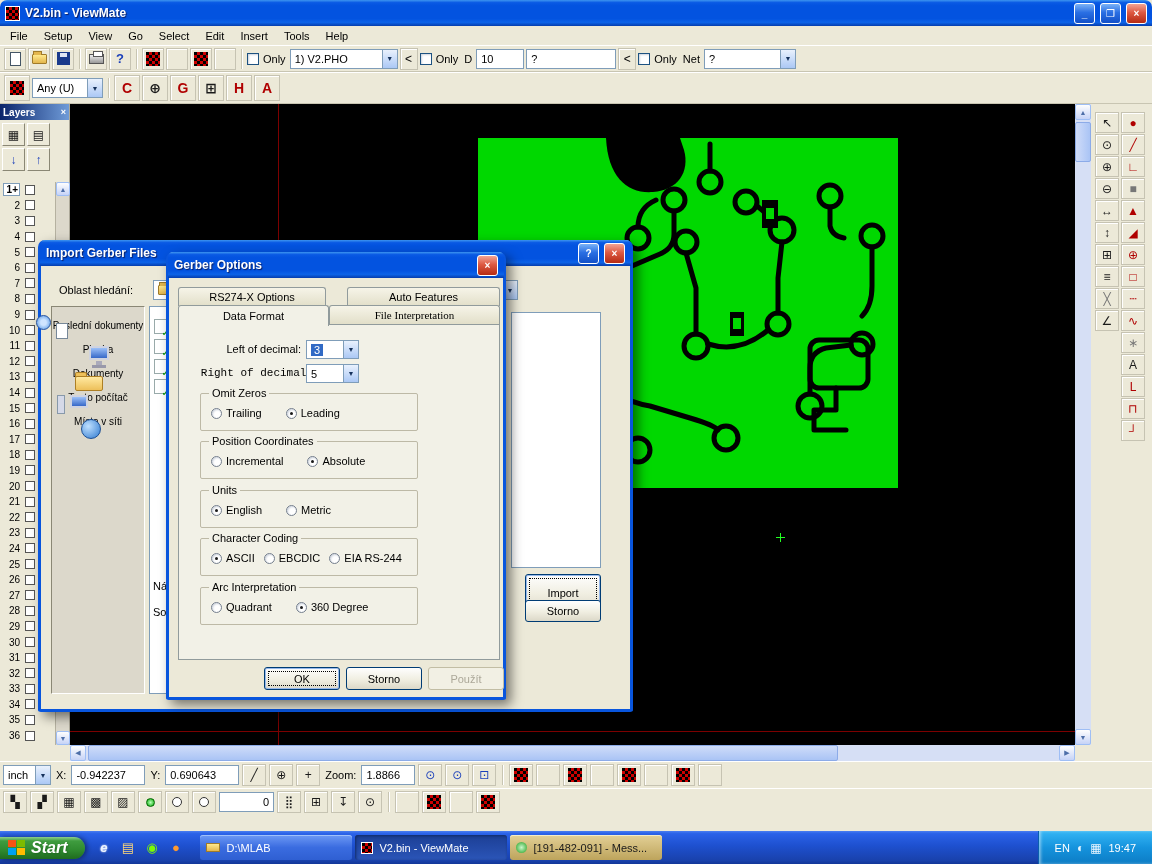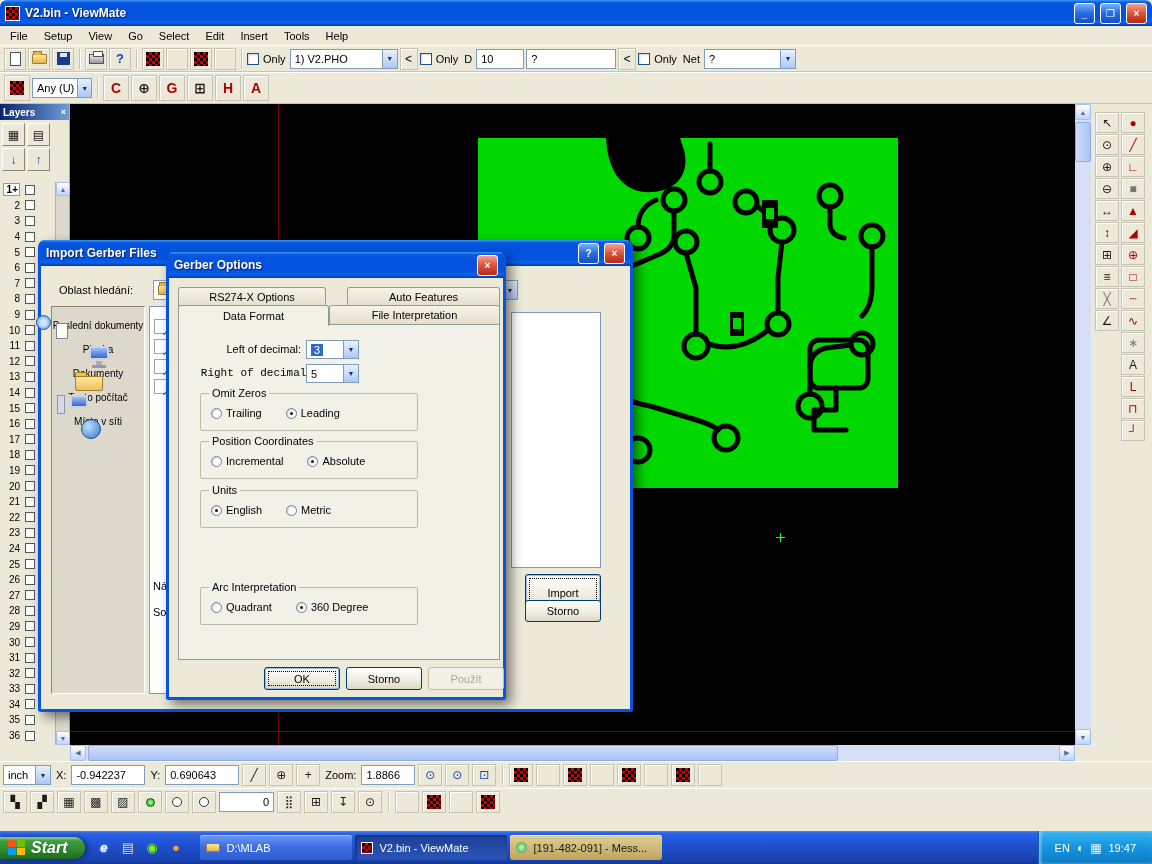--- a/index.html
+++ b/index.html
@@ -156,21 +156,21 @@
   .sto-btn { position:absolute; left:484px; top:360px; width:76px; height:22px; }
   .fn-lbl { position:absolute; left:112px; top:340px; }
   .ft-lbl { position:absolute; left:112px; top:366px; }
 
   
   .tab { position:absolute; height:19px; border:1px solid #919b9c; border-bottom:none; border-radius:3px 3px 0 0; background:linear-gradient(#f6f4e8,#e2dfc9); display:flex; align-items:center; justify-content:center; }
   .tab.active { background:#f2f1e7; height:21px; z-index:2; }
   .tab-r1a { left:9px; top:35px; width:148px;text-align:right; }
   .tab-r1b { left:178px; top:35px; width:153px; }
   .tab-r2a { left:9px; top:53px; width:151px; }
-  .tab-r2b { left:160px; top:53px; width:171px; }
+  .tab-r2b { left:160px; top:53px; width:171px;font-family:Liberation Serif, serif; }
   .tabpanel { position:absolute; left:9px; top:72px; width:322px; height:336px; border:1px solid #919b9c; background:#f2f1e7; }
   .dec-lbl { position:absolute; width:122px; text-align:right; }
   .dec-lbl.l1 { left:0; top:18px; } .dec-lbl.l2 { left:12px; top:42px;font-family:Liberation Mono, monospace; }
   .dec-combo { position:absolute; left:127px; width:53px; height:19px; }
   .dec-combo.c1 { top:15px; } .dec-combo.c2 { top:39px; }
   .selblue { background:#316ac5; color:#fff; padding:0 3px; }
   .grp { position:absolute; left:21px; width:218px; height:38px; border:1px solid #bdb9a6; border-radius:2px; }
   .grp .legend { position:absolute; top:-7px; left:8px; background:#f2f1e7; padding:0 3px; }
   .g1{top:68px}.g2{top:116px}.g3{top:165px}.g4{top:213px}.g5{top:262px}
   .radios { position:absolute; left:10px; top:13px; display:flex; gap:24px; align-items:center; }
@@ -257,21 +257,21 @@
     <div class="combo" style="width:92px">
       <span>?</span>
       <span class="arr">▼</span>
     </div>
   </div>
 
   <div class="tb tb2">
     <div class="tbtn">
         <span class="pat"></span>
       </div>
-    <div class="combo" style="width:60px">
+    <div class="combo" style="width:71px">
       <span>Any</span>
       <span>(U)</span>
       <span class="arr">▼</span>
     </div>
     <div class="sep"></div>
     <div style="display:flex;gap:2px">
 
     <div class="tbtn">
           <span class="red">C</span>
         </div>
@@ -837,20 +837,38 @@
         <label class="rdo">
               <span class="rdot checked"></span>
               <span>English</span>
             </label>
             <label class="rdo">
               <span class="rdot"></span>
               <span>Metric</span>
             </label>
           </div>
       </div>
+      <div class="grp g4 tight">
+        <span class="legend">Character Coding</span>
+        <div class="radios">
+
+        <label class="rdo">
+              <span class="rdot checked"></span>
+              <span>ASCII</span>
+            </label>
+            <label class="rdo">
+              <span class="rdot"></span>
+              <span>EBCDIC</span>
+            </label>
+            <label class="rdo">
+              <span class="rdot"></span>
+              <span>EIA RS-244</span>
+            </label>
+          </div>
+      </div>
       <div class="grp g5">
         <span class="legend">Arc Interpretation</span>
         <div class="radios">
 
         <label class="rdo">
               <span class="rdot"></span>
               <span>Quadrant</span>
             </label>
             <label class="rdo">
               <span class="rdot checked"></span>

